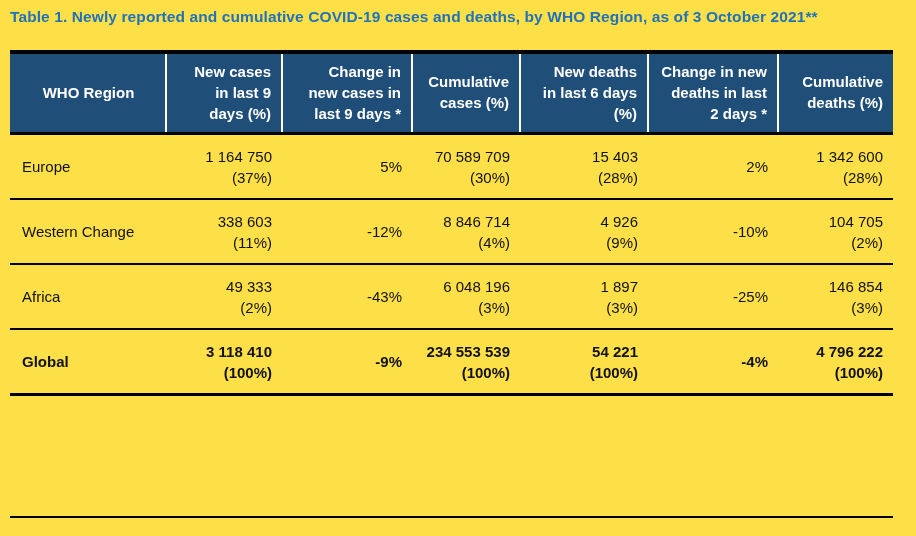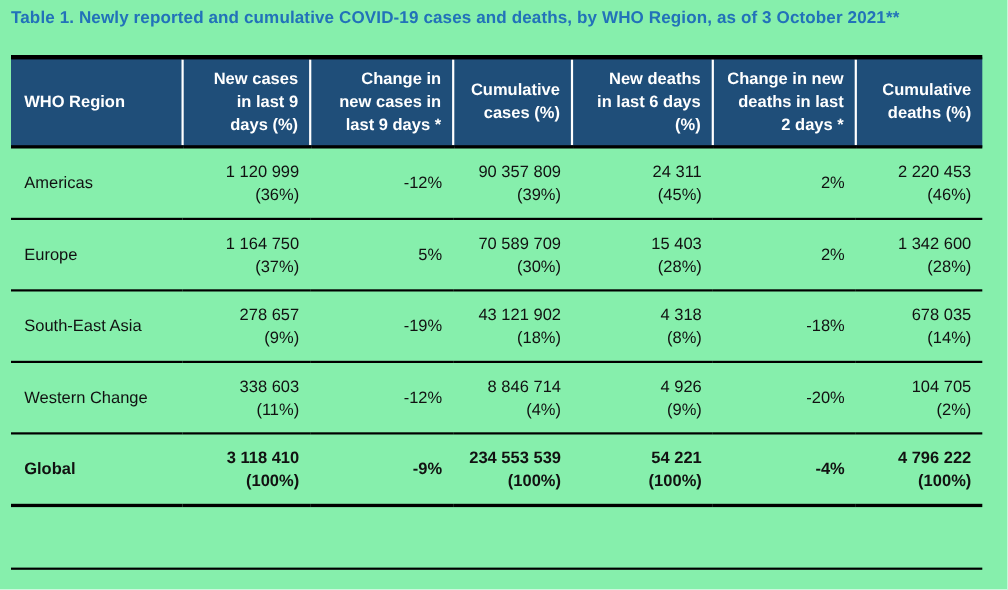--- a/index.html
+++ b/index.html
@@ -5,21 +5,21 @@
   html, body {
     margin: 0;
     padding: 0;
     background: #ffffff;
     font-family: "Liberation Sans", sans-serif;
   }
   .page {
     position: relative;
     width: 916px;
     height: 536px;
-    background: #86efac;
+    background: #fde047;
     overflow: hidden;
   }
   .title {
     position: absolute;
     left: 10px;
     top: 8px;
     width: 890px;
     font-size: 15.5px;
     font-weight: bold;
     color: #2272B9;
@@ -46,21 +46,21 @@
     text-align: right;
     padding: 4px 10px 6px 6px;
     white-space: pre-line;
     line-height: 21px;
     border-bottom: 3px solid #000000;
   }
   thead th + th {
     border-left: 2px solid #ffffff;
   }
   thead th.region-h {
-    text-align: left;
+    text-align: center;
     padding-left: 12px;
   }
   tbody td {
     height: 55px;
     vertical-align: middle;
     border-bottom: 2px solid #000000;
     padding: 4px 10px 4px 6px;
     white-space: pre-line;
     line-height: 21px;
   }
@@ -117,70 +117,57 @@
 (%)</th>
         <th>Change in new
 deaths in last
 2 days *</th>
         <th>Cumulative
 deaths (%)</th>
       </tr>
     </thead>
     <tbody>
       <tr>
-        <td class="region">Americas</td>
-        <td class="num">1 120 999
-(36%)</td>
-        <td class="chg">-12%</td>
-        <td class="num">90 357 809
-(39%)</td>
-        <td class="num">24 311
-(45%)</td>
-        <td class="chg">2%</td>
-        <td class="num">2 220 453
-(46%)</td>
-      </tr>
-      <tr>
         <td class="region">Europe</td>
         <td class="num">1 164 750
 (37%)</td>
         <td class="chg">5%</td>
         <td class="num">70 589 709
 (30%)</td>
         <td class="num">15 403
 (28%)</td>
         <td class="chg">2%</td>
         <td class="num">1 342 600
 (28%)</td>
       </tr>
       <tr>
-        <td class="region">South-East Asia</td>
-        <td class="num">278 657
-(9%)</td>
-        <td class="chg">-19%</td>
-        <td class="num">43 121 902
-(18%)</td>
-        <td class="num">4 318
-(8%)</td>
-        <td class="chg">-18%</td>
-        <td class="num">678 035
-(14%)</td>
-      </tr>
-      <tr>
         <td class="region">Western Change</td>
         <td class="num">338 603
 (11%)</td>
         <td class="chg">-12%</td>
         <td class="num">8 846 714
 (4%)</td>
         <td class="num">4 926
 (9%)</td>
-        <td class="chg">-20%</td>
+        <td class="chg">-10%</td>
         <td class="num">104 705
 (2%)</td>
+      </tr>
+      <tr>
+        <td class="region">Africa</td>
+        <td class="num">49 333
+(2%)</td>
+        <td class="chg">-43%</td>
+        <td class="num">6 048 196
+(3%)</td>
+        <td class="num">1 897
+(3%)</td>
+        <td class="chg">-25%</td>
+        <td class="num">146 854
+(3%)</td>
       </tr>
       <tr class="global">
         <td class="region">Global</td>
         <td class="num">3 118 410
 (100%)</td>
         <td class="chg">-9%</td>
         <td class="num">234 553 539
 (100%)</td>
         <td class="num">54 221
 (100%)</td>

